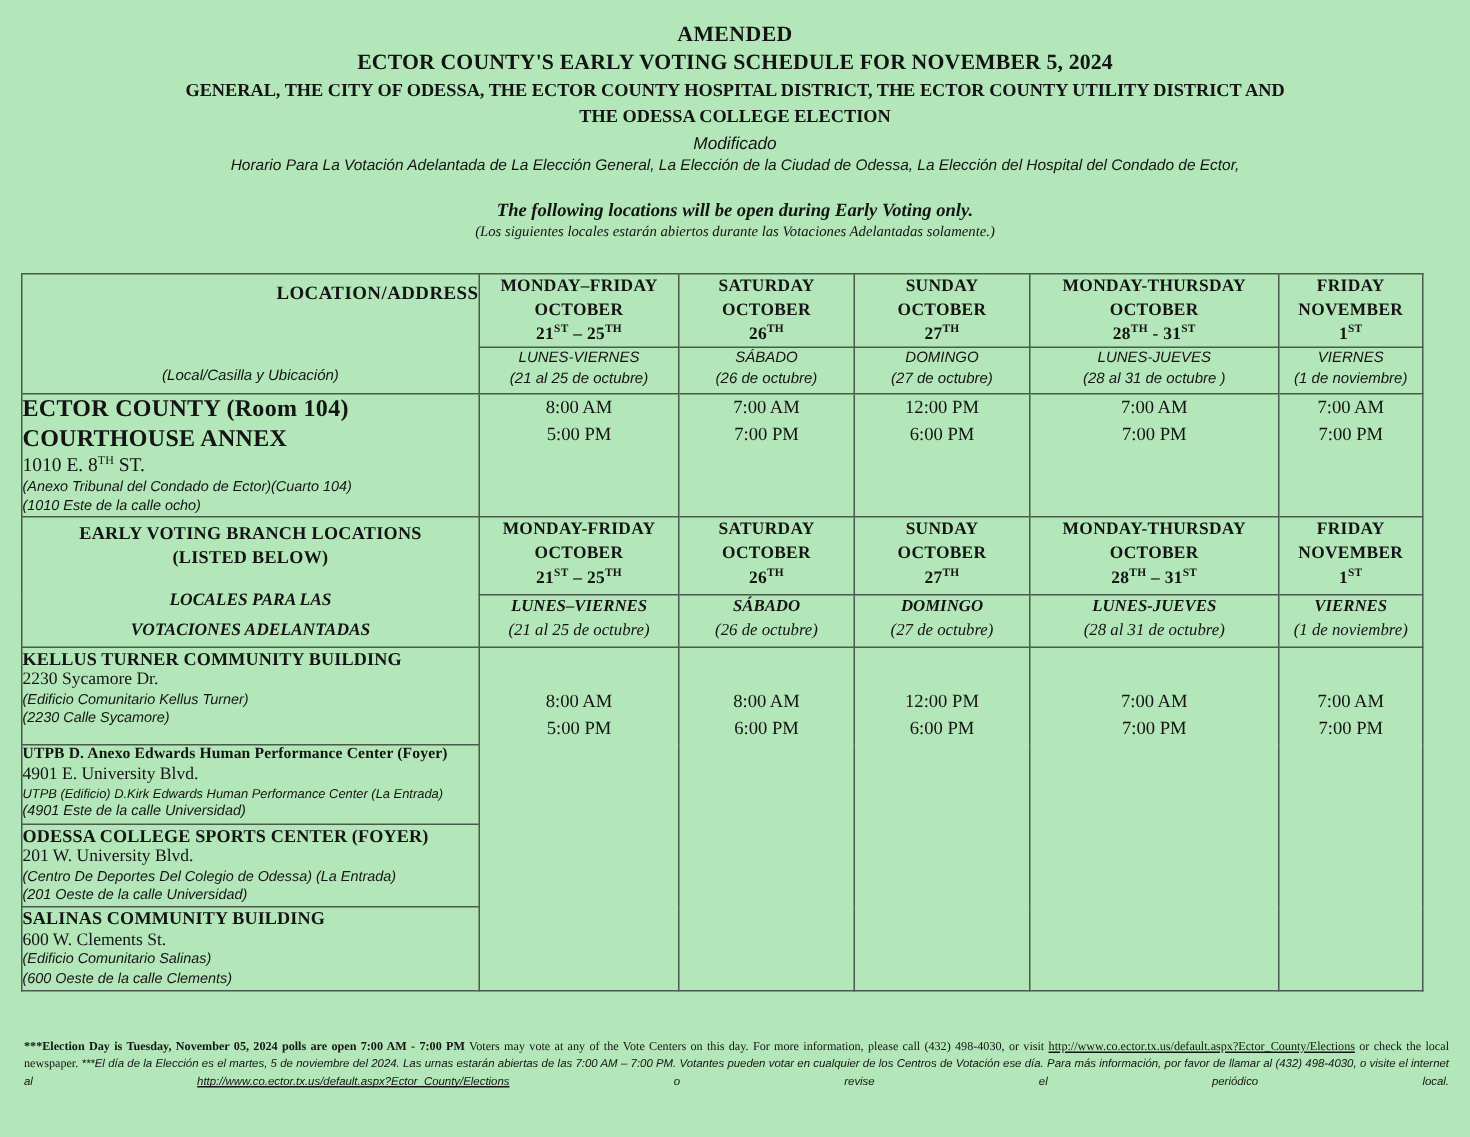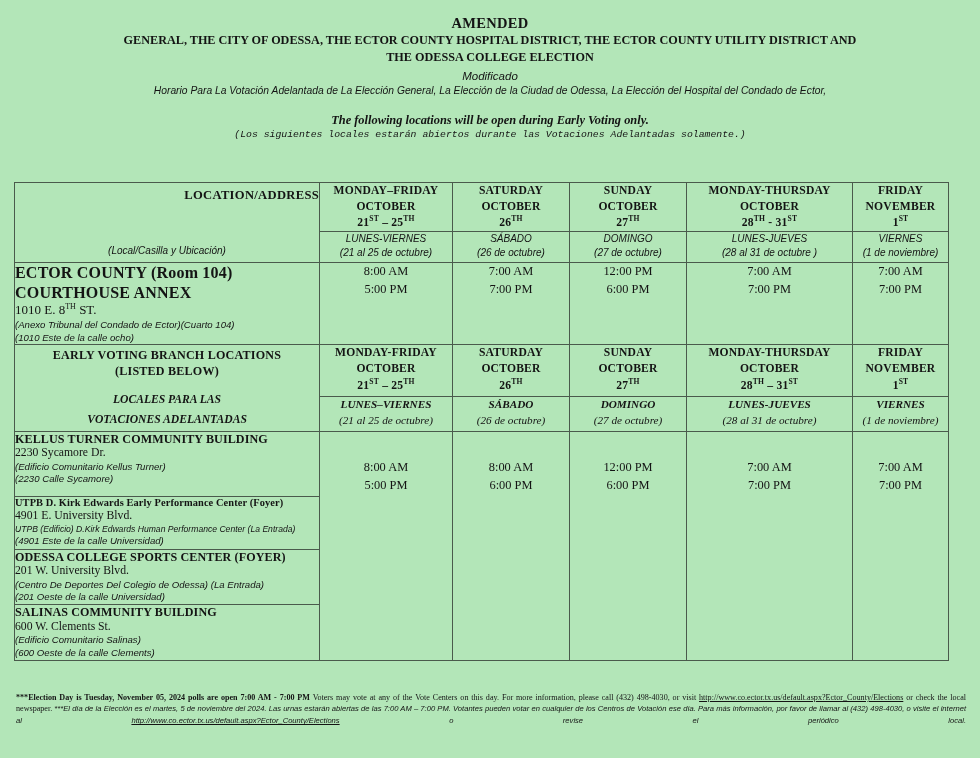--- a/index.html
+++ b/index.html
@@ -71,21 +71,21 @@
   .notice {
     text-align: center;
     margin-top: 14px;
   }
   .notice-en {
     font-style: italic;
     font-weight: bold;
     font-size: 12.4px;
   }
   .notice-es {
-    font-family: Liberation Mono, monospace;
+    font-family: Liberation Serif, serif;
     font-style: italic;
     font-size: 9.8px;
     margin-top: 1px;
   }
 
   
   .tbl-wrap {
     position: absolute;
     left: 14px;
     top: 182px;
@@ -221,20 +221,21 @@
   .f-line .ul { text-decoration: underline; }
   .f-just { text-align: justify; text-align-last: justify; }
 </style>
 </head>
 <body>
 
 <div class="page">
 
   <div class="titleblock">
     <div class="t-amended">AMENDED</div>
+    <div class="t-main">ECTOR COUNTY'S EARLY VOTING SCHEDULE FOR NOVEMBER 5, 2024</div>
     <div class="t-sub">GENERAL, THE CITY OF ODESSA, THE ECTOR COUNTY HOSPITAL DISTRICT, THE ECTOR COUNTY UTILITY DISTRICT AND</div>
     <div class="t-sub">THE ODESSA COLLEGE ELECTION</div>
     <div class="t-mod">Modificado</div>
     <div class="t-es">Horario Para La Votación Adelantada de La Elección General, La Elección de la Ciudad de Odessa, La Elección del Hospital del Condado de Ector,</div>
   </div>
 
   <div class="notice">
     <div class="notice-en">The following locations will be open during Early Voting only.</div>
     <div class="notice-es">(Los siguientes locales estarán abiertos durante las Votaciones Adelantadas solamente.)</div>
   </div>
@@ -417,21 +418,21 @@
           <div>7:00 PM</div>
         </td>
         <td class="times" rowspan="4" style="vertical-align:top;padding-top:27px">
           <div>7:00 AM</div>
           <div>7:00 PM</div>
         </td>
       </tr>
 
       <tr>
         <td class="loc-cell" style="height:52px">
-          <div class="loc-name small">UTPB D. Kirk Edwards Early Performance Center (Foyer)</div>
+          <div class="loc-name small">UTPB D. Anexo Edwards Human Performance Center (Foyer)</div>
           <div class="loc-addr">4901 E. University Blvd.</div>
           <div class="loc-es tiny">UTPB (Edificio) D.Kirk Edwards Human Performance Center (La Entrada)</div>
           <div class="loc-es">(4901 Este de la calle Universidad)</div>
         </td>
       </tr>
 
       <tr>
         <td class="loc-cell" style="height:52px">
           <div class="loc-name">ODESSA COLLEGE SPORTS CENTER (FOYER)</div>
           <div class="loc-addr">201 W. University Blvd.</div>

